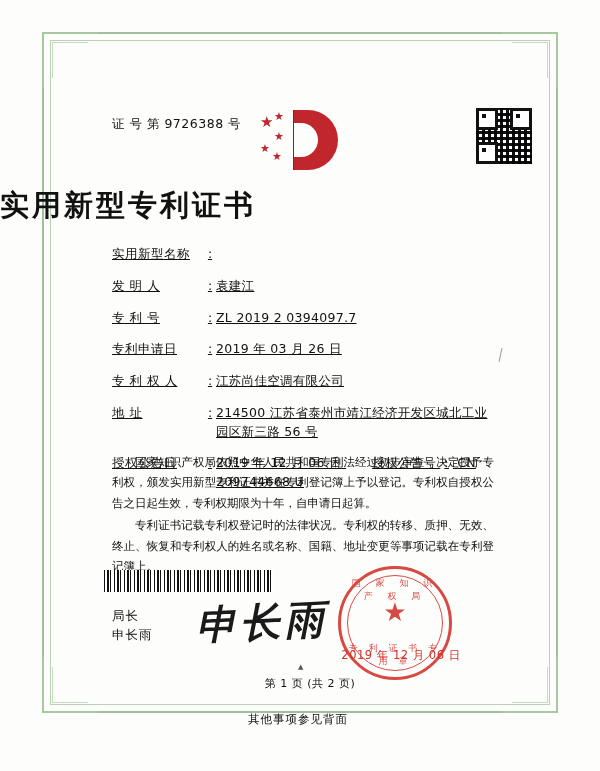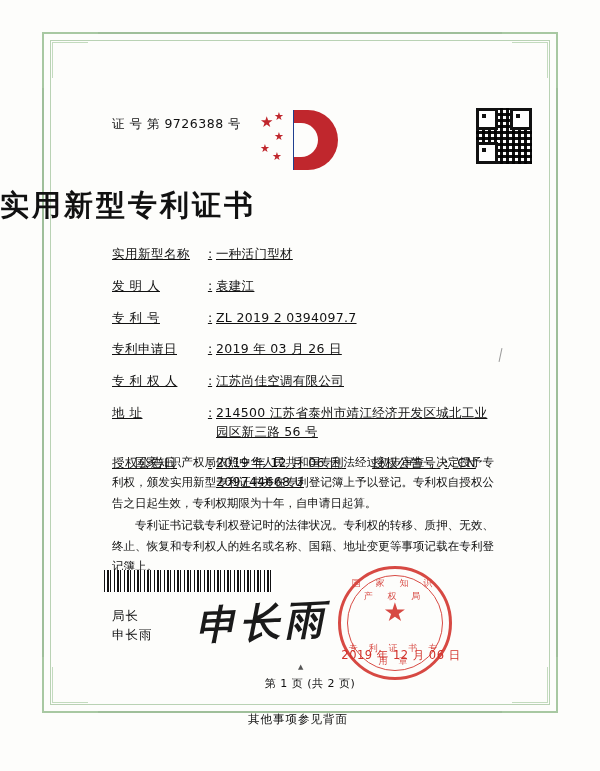--- a/index.html
+++ b/index.html
@@ -360,21 +360,20 @@
     <div class="fp fp3"></div>
   </div>
 
   <div class="cert-title">实用新型专利证书</div>
 
   <div class="fields">
 
     <div class="field">
       <span class="flabel">实用新型名称</span>
       <span class="fcolon">:</span>
-      <span class="fvalue">一种活门型材</span>
     </div>
 
     <div class="field">
       <span class="flabel">发 明 人</span>
       <span class="fcolon">:</span>
       <span class="fvalue">袁建江</span>
     </div>
 
     <div class="field">
       <span class="flabel">专 利 号</span>

